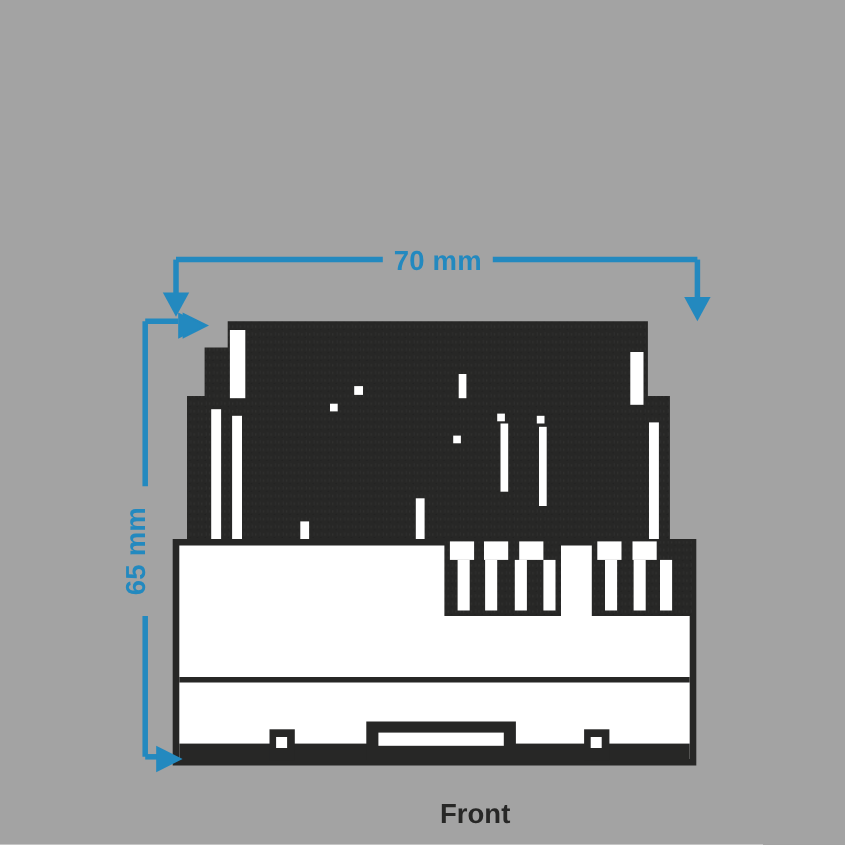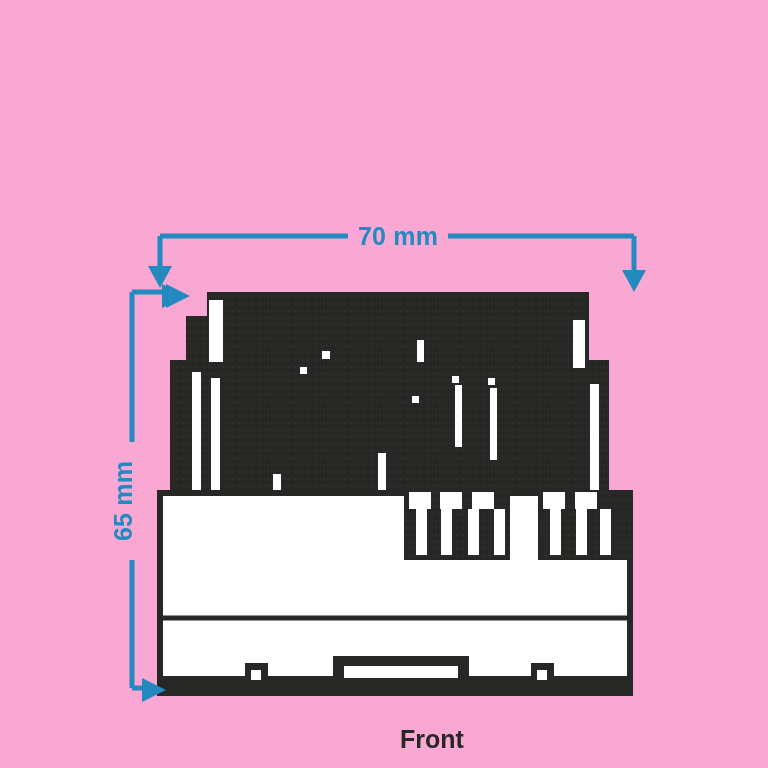--- a/index.html
+++ b/index.html
@@ -12,21 +12,21 @@
     width: 768px;
     height: 768px;
     font-family: "Liberation Sans", sans-serif;
     overflow: hidden;
     position: relative;
   }
   #stage {
     position: relative;
     width: 768px;
     height: 768px;
-    background: #f9a8d4;
+    background: #a3a3a3;
   }
   #drawing {
     position: absolute;
     left: 0;
     top: 0;
     width: 768px;
     height: 768px;
     display: block;
   }
   .dim-text {

